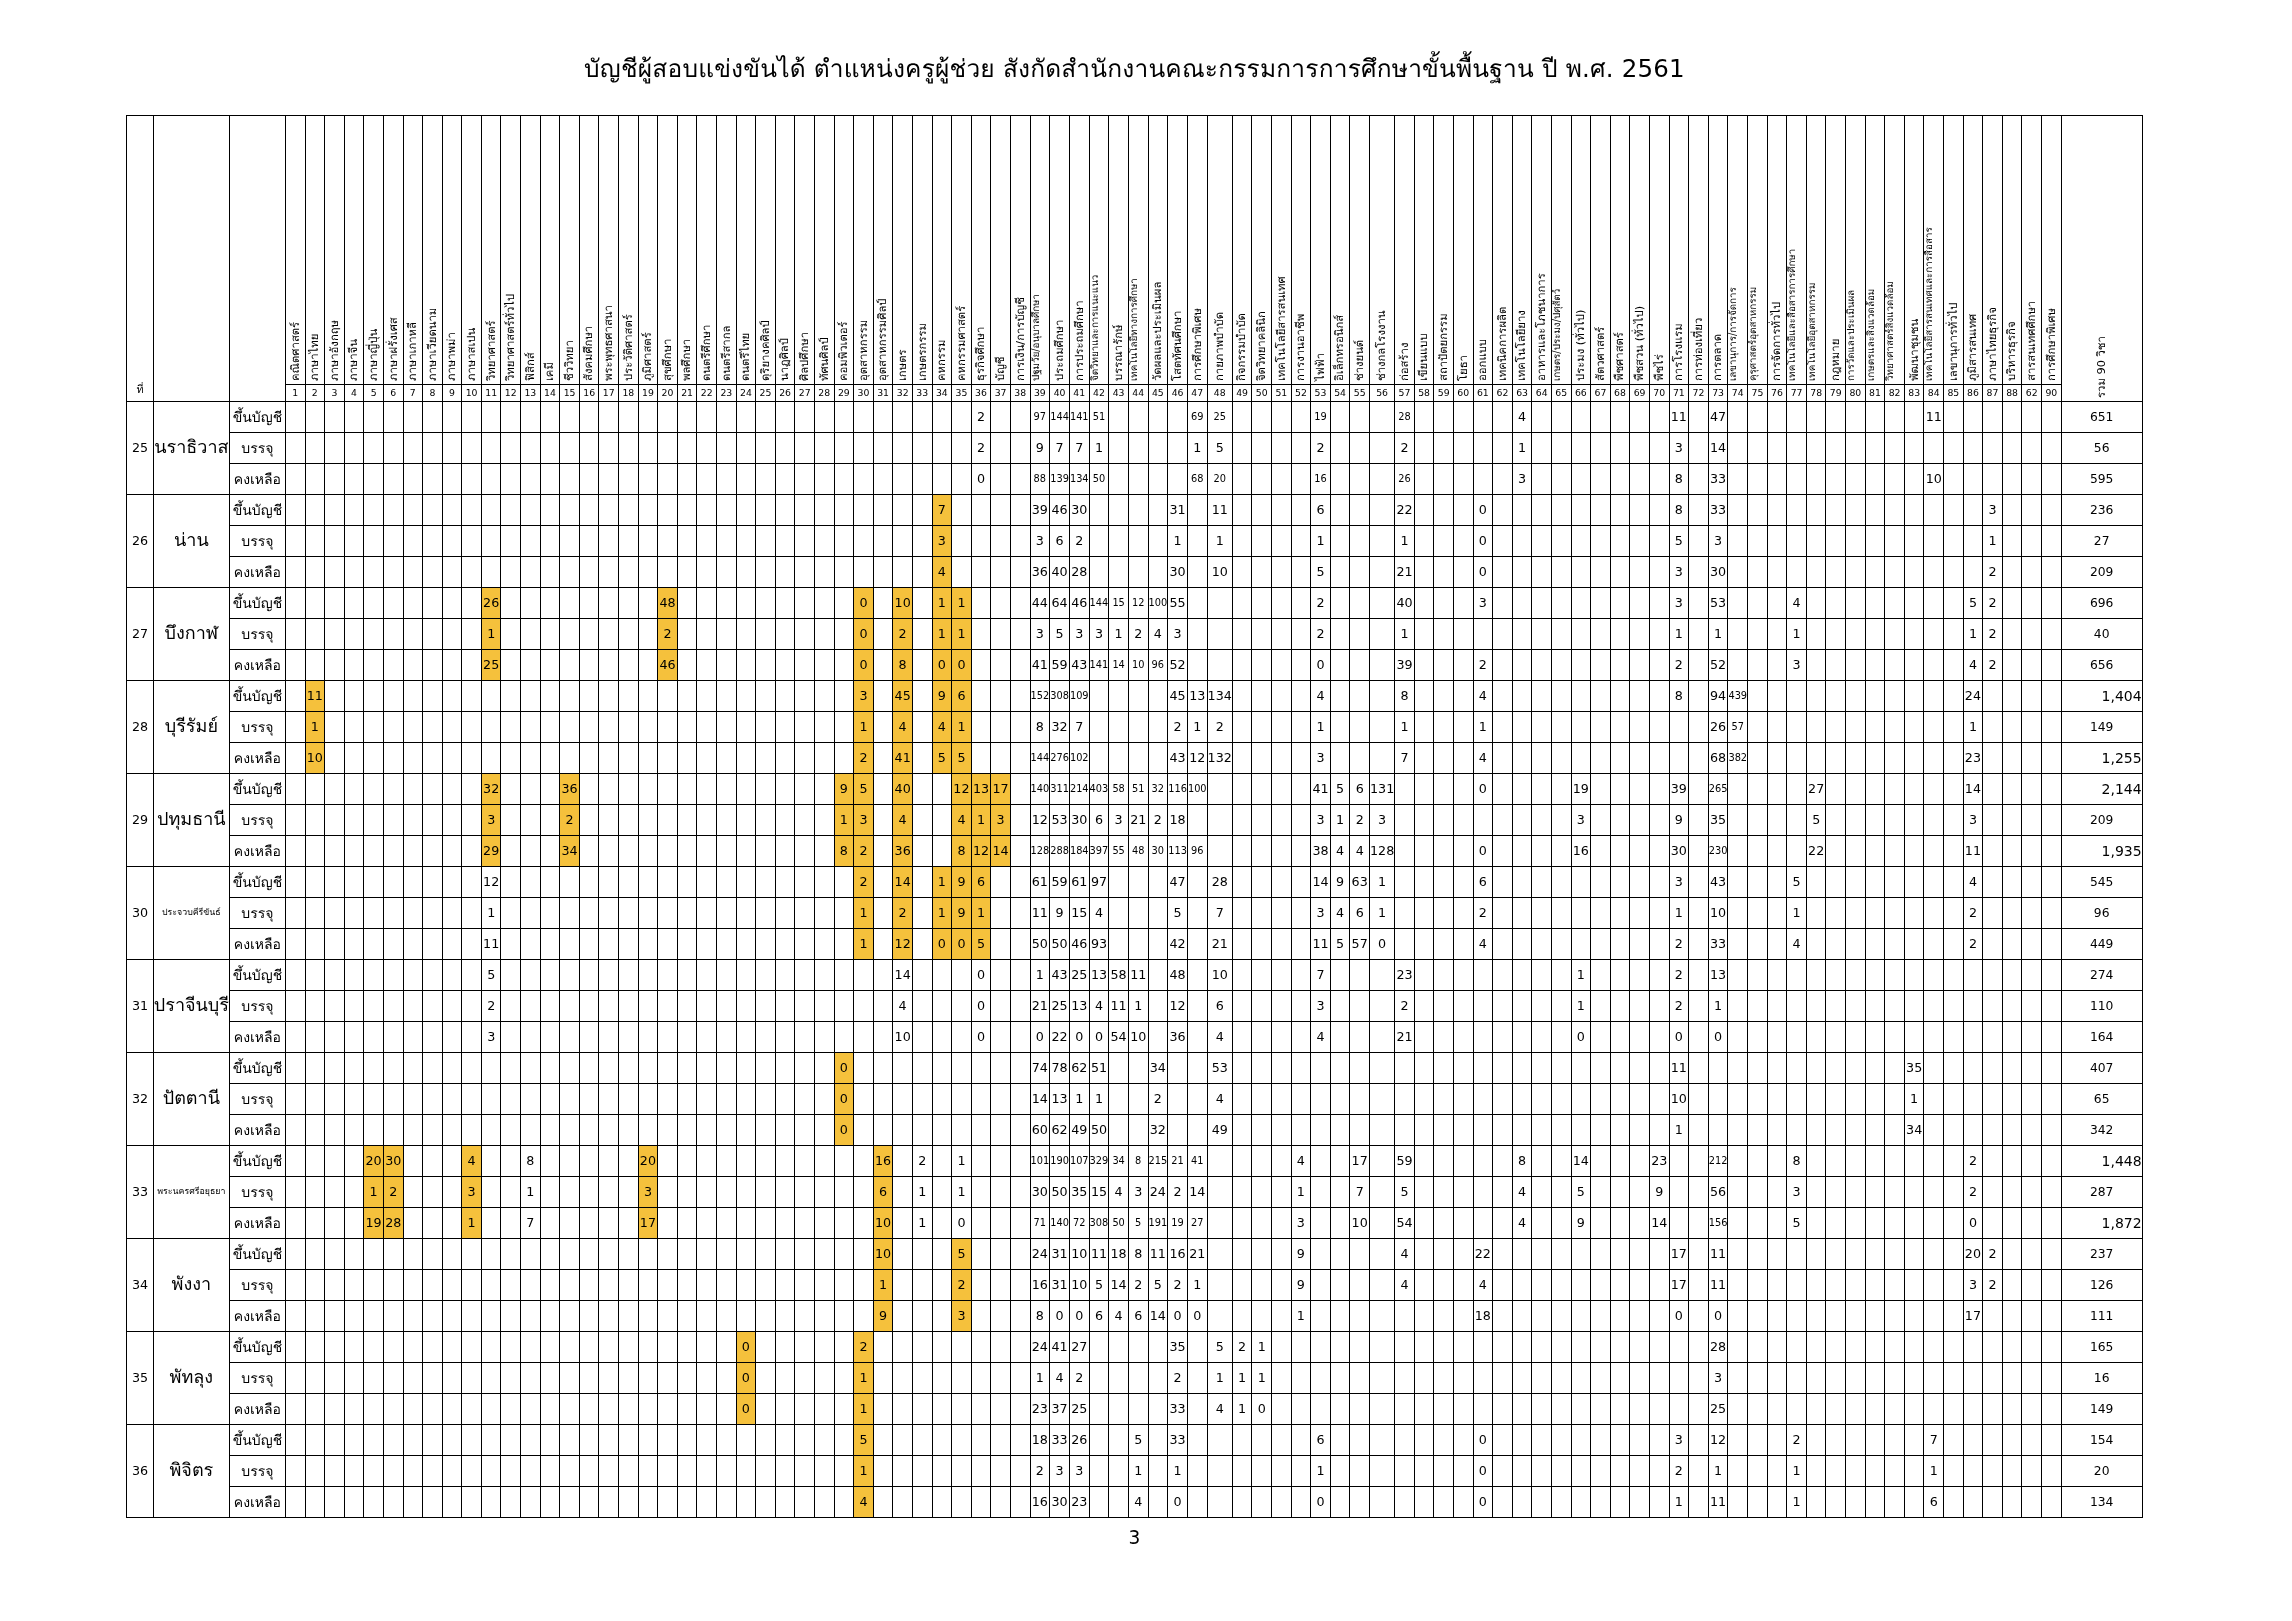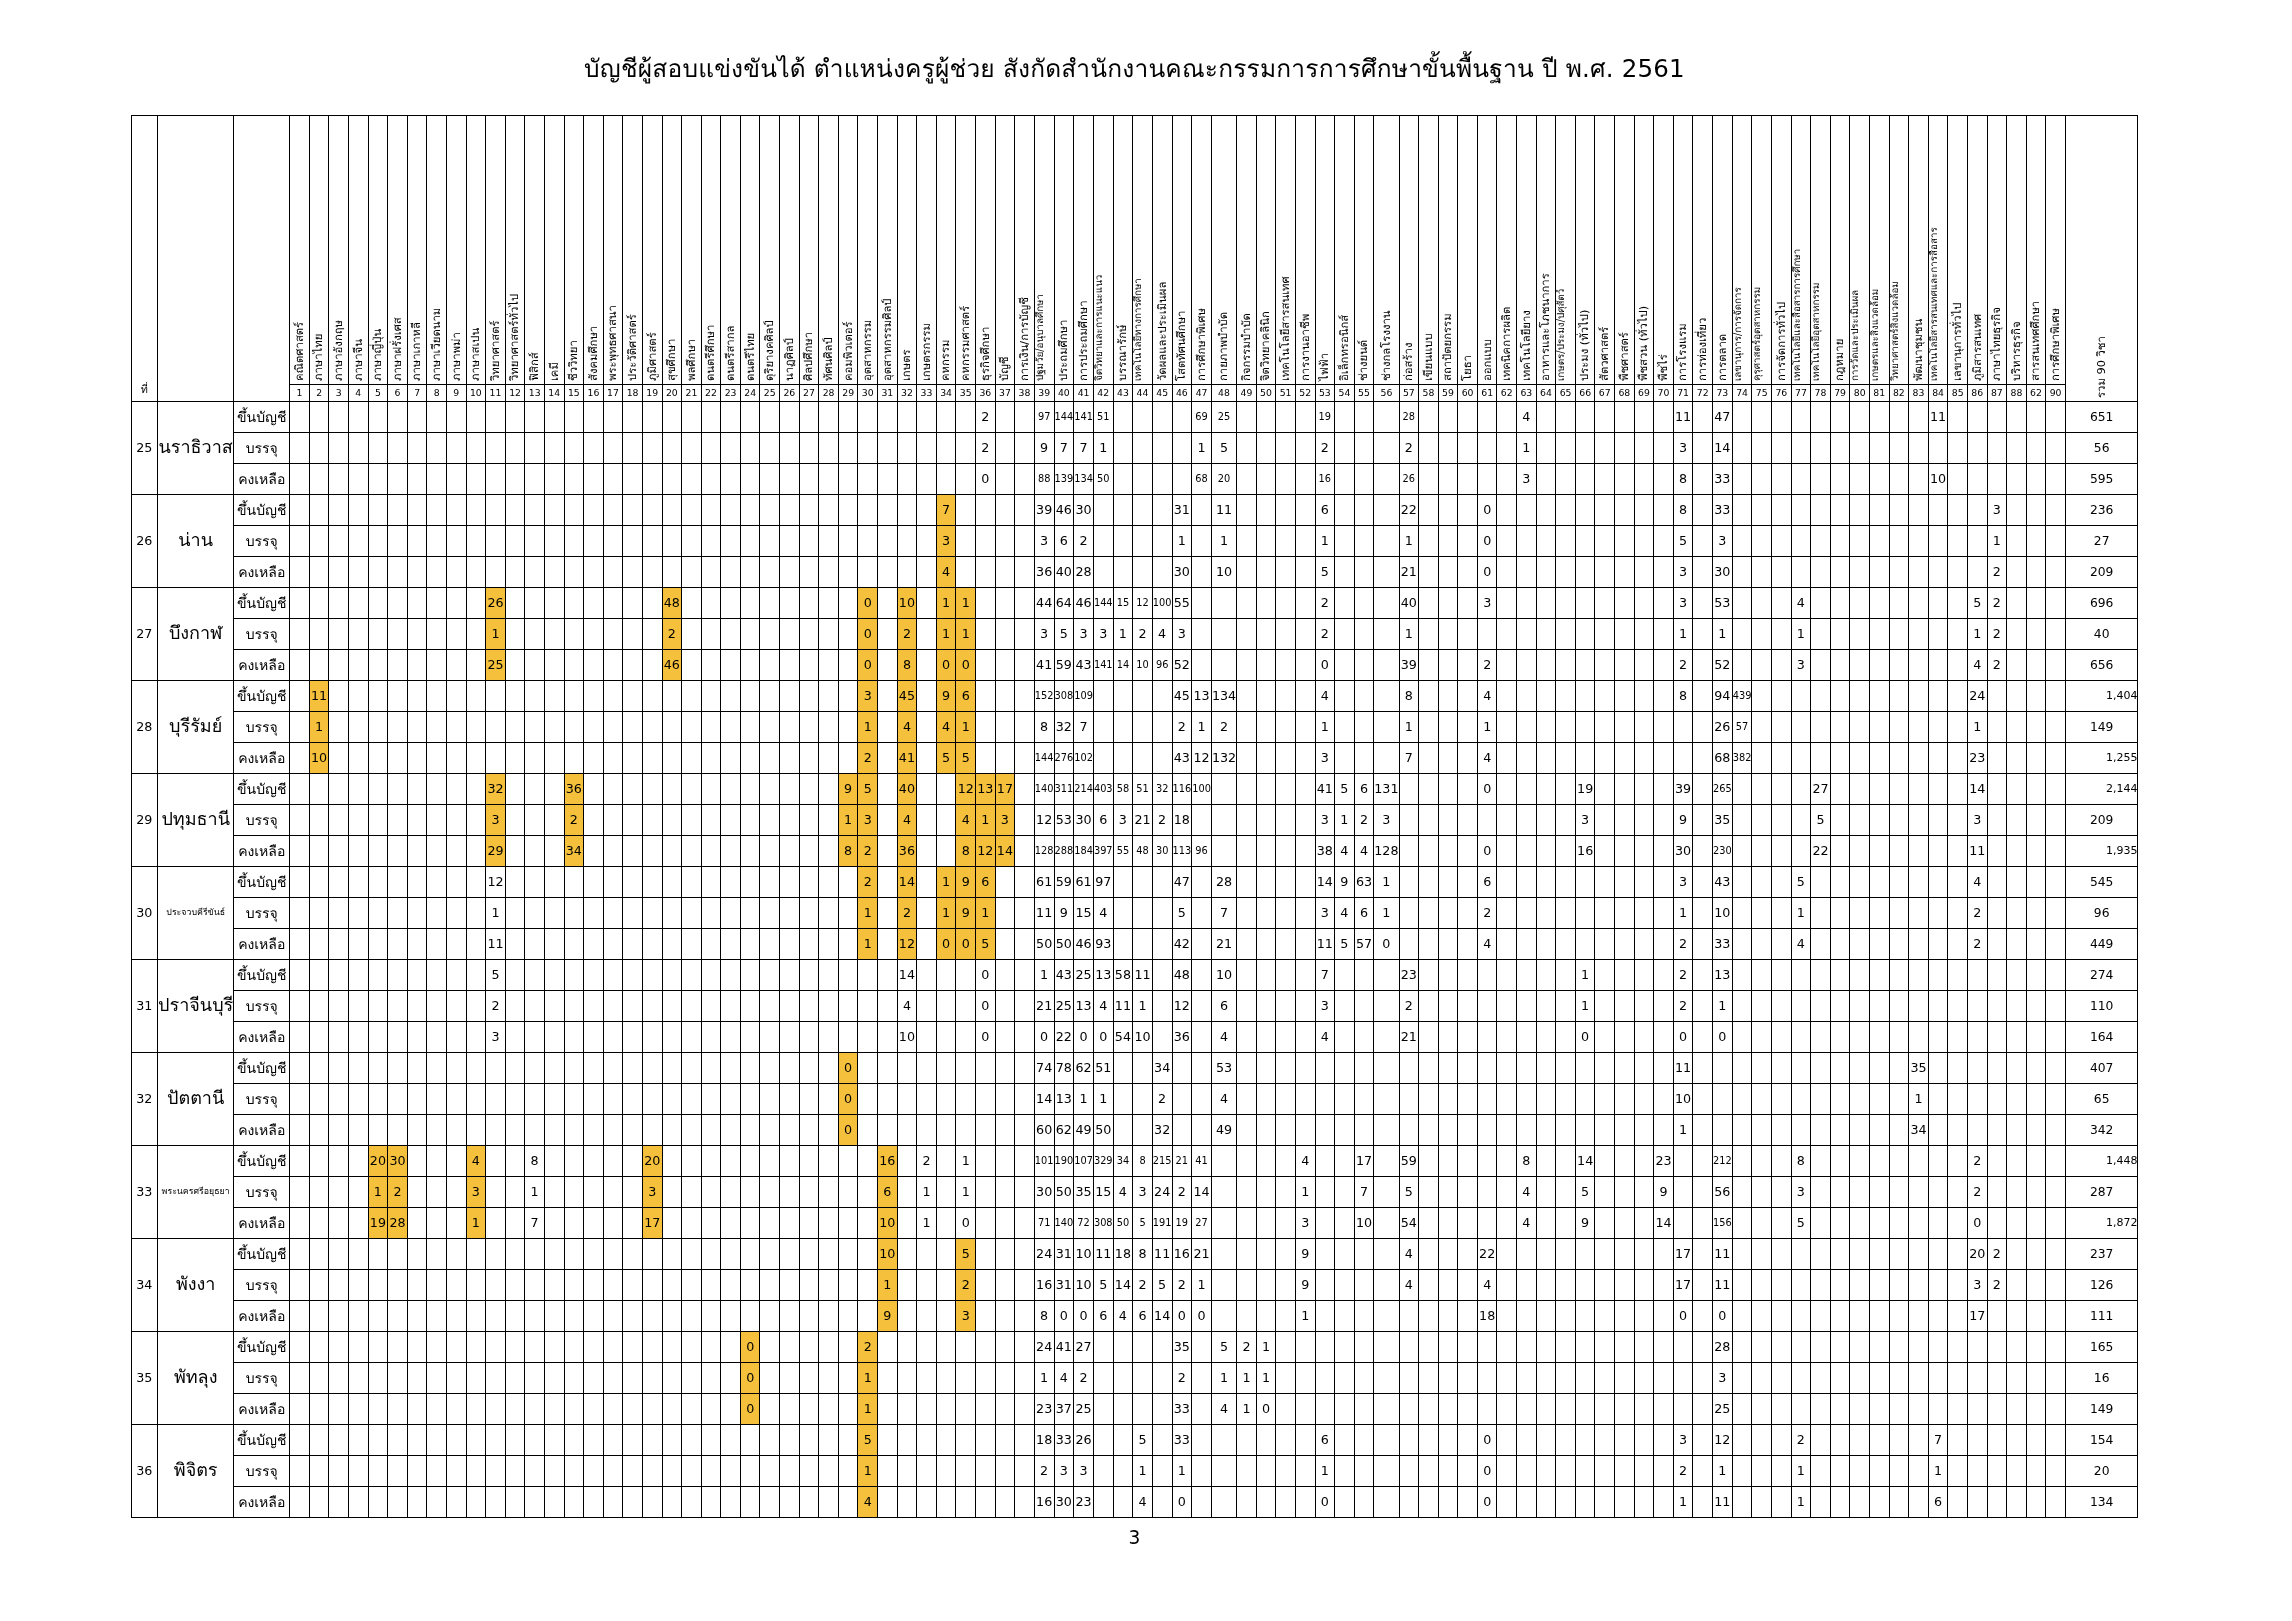--- a/index.html
+++ b/index.html
@@ -83,21 +83,21 @@
   td.cell.small{font-size:9.8px;}
   td.prov{
     font-size:18px;
     text-align:center;
     line-height:1.05;
   }
   td.prov.tiny{font-size:8.8px;margin-top:12px;}
   td.no{font-size:12.7px;}
   td.type{font-size:14px;}
   td.total{font-size:12.3px;}
-  td.total.tiny{font-size:11px;padding-left:40px;}
+  td.total.tiny{font-size:14px;padding-left:40px;}
   td.hl{background:#f5c13c;}
   .page-number{
     text-align:center;
     font-size:18.6px;
     margin-top:9.8px;
   }
 </style>
 </head>
 <body>
 

